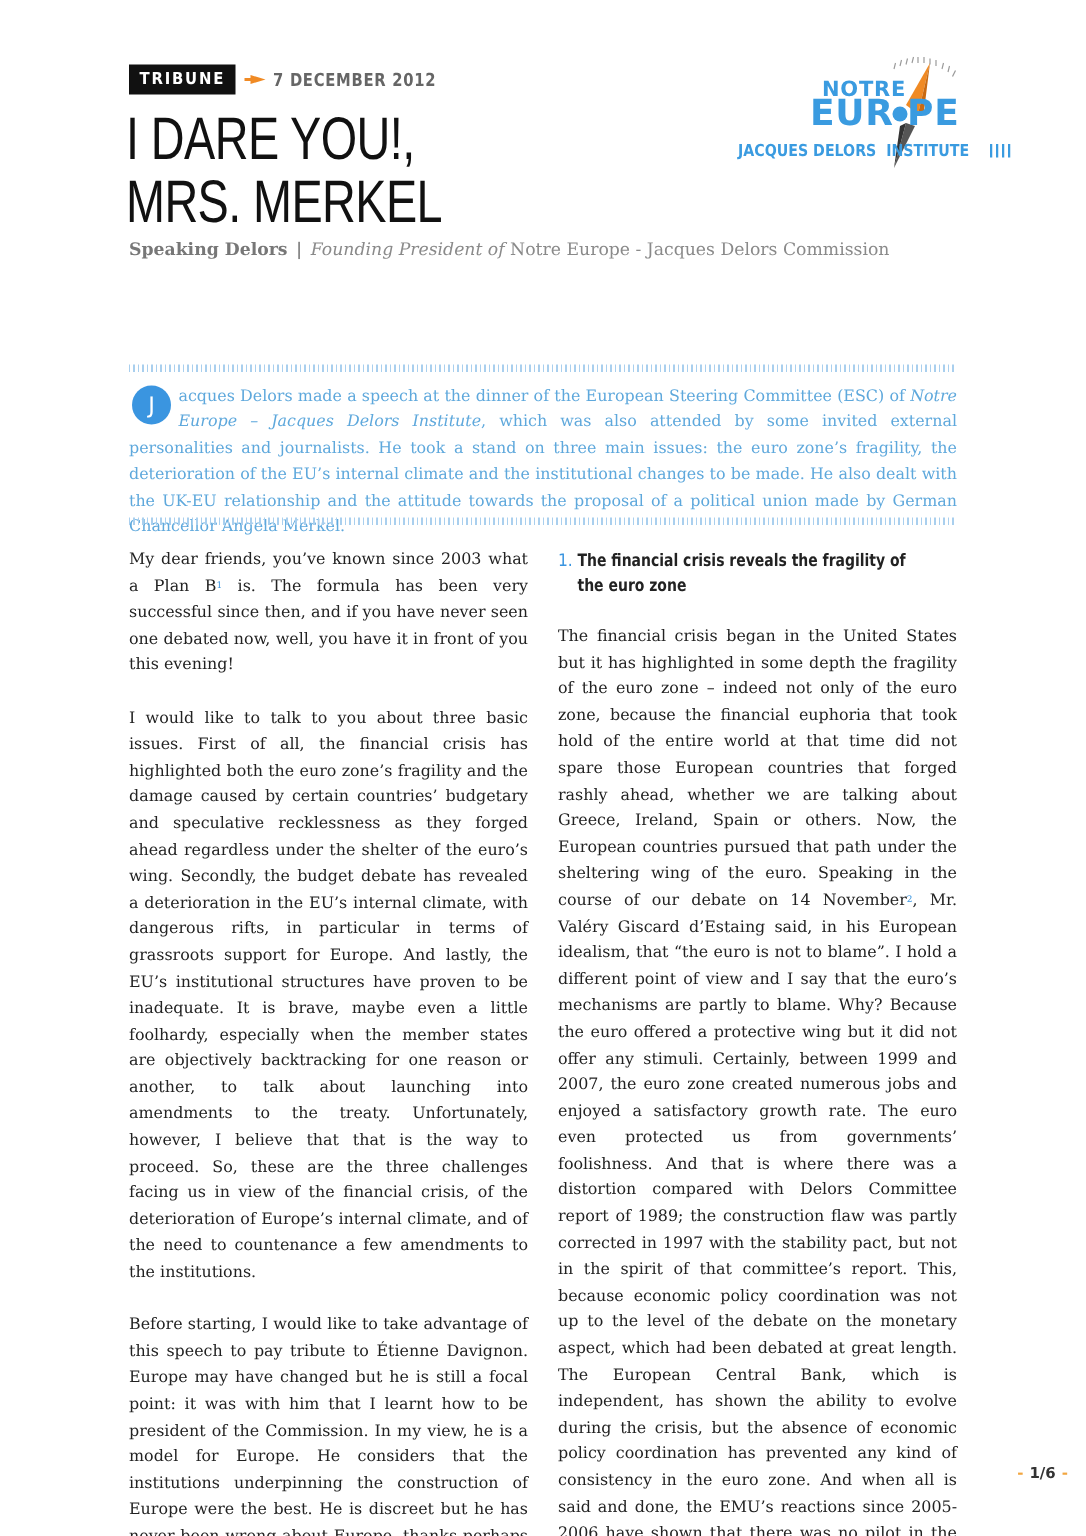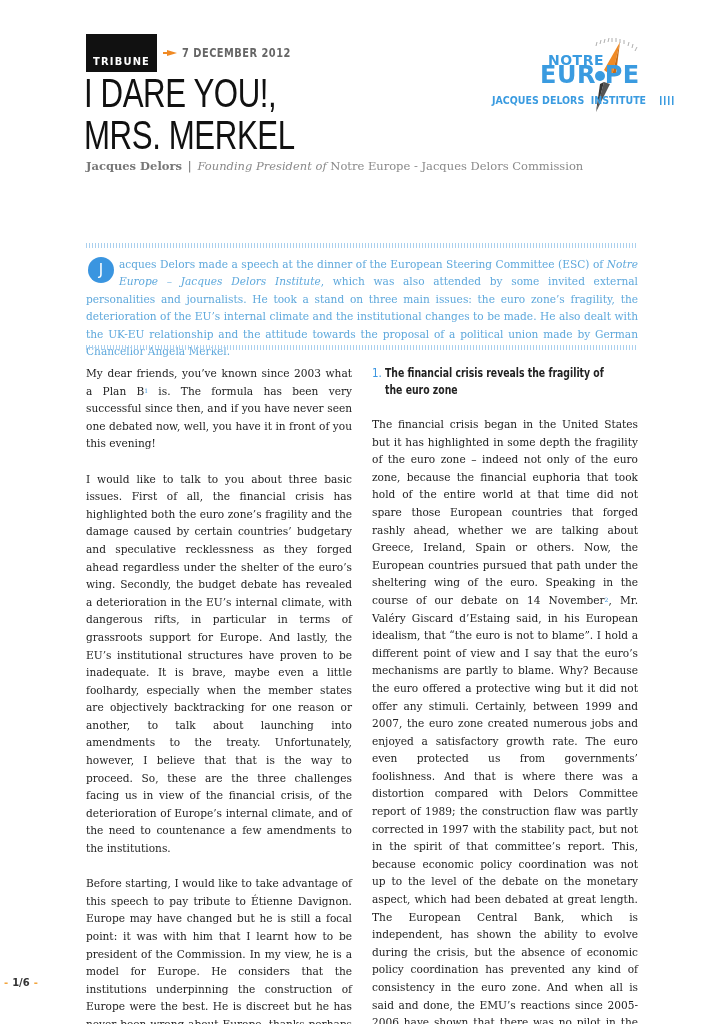--- a/index.html
+++ b/index.html
@@ -1,20 +1,20 @@
 <!DOCTYPE html>
 <html><head>
 <meta charset="utf-8">
 <style>
   html, body { margin: 0; padding: 0; background: #ffffff; }
   body { width: 724px; height: 1024px; position: relative; overflow: hidden; font-family: "DejaVu Serif", serif; color: #222; }
 
   .header { position: absolute; left: 86px; top: 42px; }
   .tag-row { display: flex; align-items: center; height: 22px; }
-  .tribune { background: #111; color: #fff; font-family: "DejaVu Sans Condensed", "DejaVu Sans", sans-serif; font-weight: bold; font-size: 11px; letter-spacing: 1.2px; padding: 21px 7px 3px 7px; line-height: 14px; }
+  .tribune { background: #111; color: #fff; font-family: "DejaVu Sans Condensed", "DejaVu Sans", sans-serif; font-weight: bold; font-size: 11px; letter-spacing: 1.2px; padding: 3px 7px 3px 7px; line-height: 14px; }
   .date-arrow { width: 0; height: 0; margin-left: 10px; border-top: 3px solid transparent; border-bottom: 3px solid transparent; border-left: 10px solid #f08a24; position: relative; }
   .date-arrow::before { content: ""; position: absolute; left: -14px; top: -1px; width: 6px; height: 2px; background: #f08a24; }
   .date { margin-left: 5px; font-family: "DejaVu Sans", sans-serif; font-weight: bold; font-size: 12px; letter-spacing: 0.6px; color: #666; transform: scaleX(0.82); transform-origin: left center; }
 
   .title { position: absolute; left: 84px; top: 72px; font-family: "Liberation Sans", sans-serif; font-size: 40px; line-height: 42px; color: #111; letter-spacing: -0.5px; transform: scaleX(0.78); transform-origin: left top; white-space: nowrap; }
   .title span { display: block; }
 
   .byline { position: absolute; left: 86px; top: 159px; font-size: 11.5px; color: #8a8a8a; white-space: nowrap; }
   .byline .name { font-weight: bold; color: #777; }
   .byline .sep { font-weight: bold; color: #888; margin: 0 2px; }
@@ -40,41 +40,41 @@
   .col { position: absolute; top: 365px; width: 266px; font-size: 10.6px; line-height: 17.6px; color: #222; text-align: justify; }
   .col.left { left: 86px; }
   .col.right { left: 372px; }
   .col p { margin: 0 0 17.6px 0; }
   sup { font-size: 6px; color: #3a95e0; vertical-align: top; position: relative; top: -1px; }
 
   .section-head { display: flex; font-family: "DejaVu Sans Condensed", "DejaVu Sans", sans-serif; font-weight: bold; font-size: 11.5px; line-height: 17px; color: #222; margin-bottom: 17px; }
   .section-head .num { color: #3a95e0; font-weight: normal; width: 13px; flex: none; }
   .section-head .txt { transform: scaleX(0.9); transform-origin: left; text-align: left; }
 
-  .pager { position: absolute; left: 0; width: 716px; top: 977px; text-align: left; font-family: "DejaVu Sans", sans-serif; font-size: 10px; font-weight: bold; color: #333; }
+  .pager { position: absolute; left: 0; width: 716px; top: 977px; text-align: right; font-family: "DejaVu Sans", sans-serif; font-size: 10px; font-weight: bold; color: #333; }
   .pager .dash { color: #f2a640; margin: 0 4px; }
 </style>
 </head>
 <body>
 
 <div class="header">
   <div class="tag-row">
     <span class="tribune">TRIBUNE</span>
     <span class="date-arrow"></span>
     <span class="date">7 DECEMBER 2012</span>
   </div>
 </div>
 
 <h1 class="title" style="margin:0;font-weight:normal;">
   <span>I DARE YOU!,</span>
   <span>MRS. MERKEL</span>
 </h1>
 
 <div class="byline">
-  <span class="name">Jacques Delors</span>
+  <span class="name">Speaking Delors</span>
   <span class="sep">|</span>
   <em>Founding President of</em>
   <span>Notre Europe - Jacques Delors Commission</span>
 </div>
 
 <div class="logo">
   <svg width="190" height="84">
     <g stroke="#9a9a9a" stroke-width="0.8">
       <line x1="104" y1="12" x2="105" y2="8"></line>
       <line x1="108" y1="10" x2="109" y2="6"></line>

